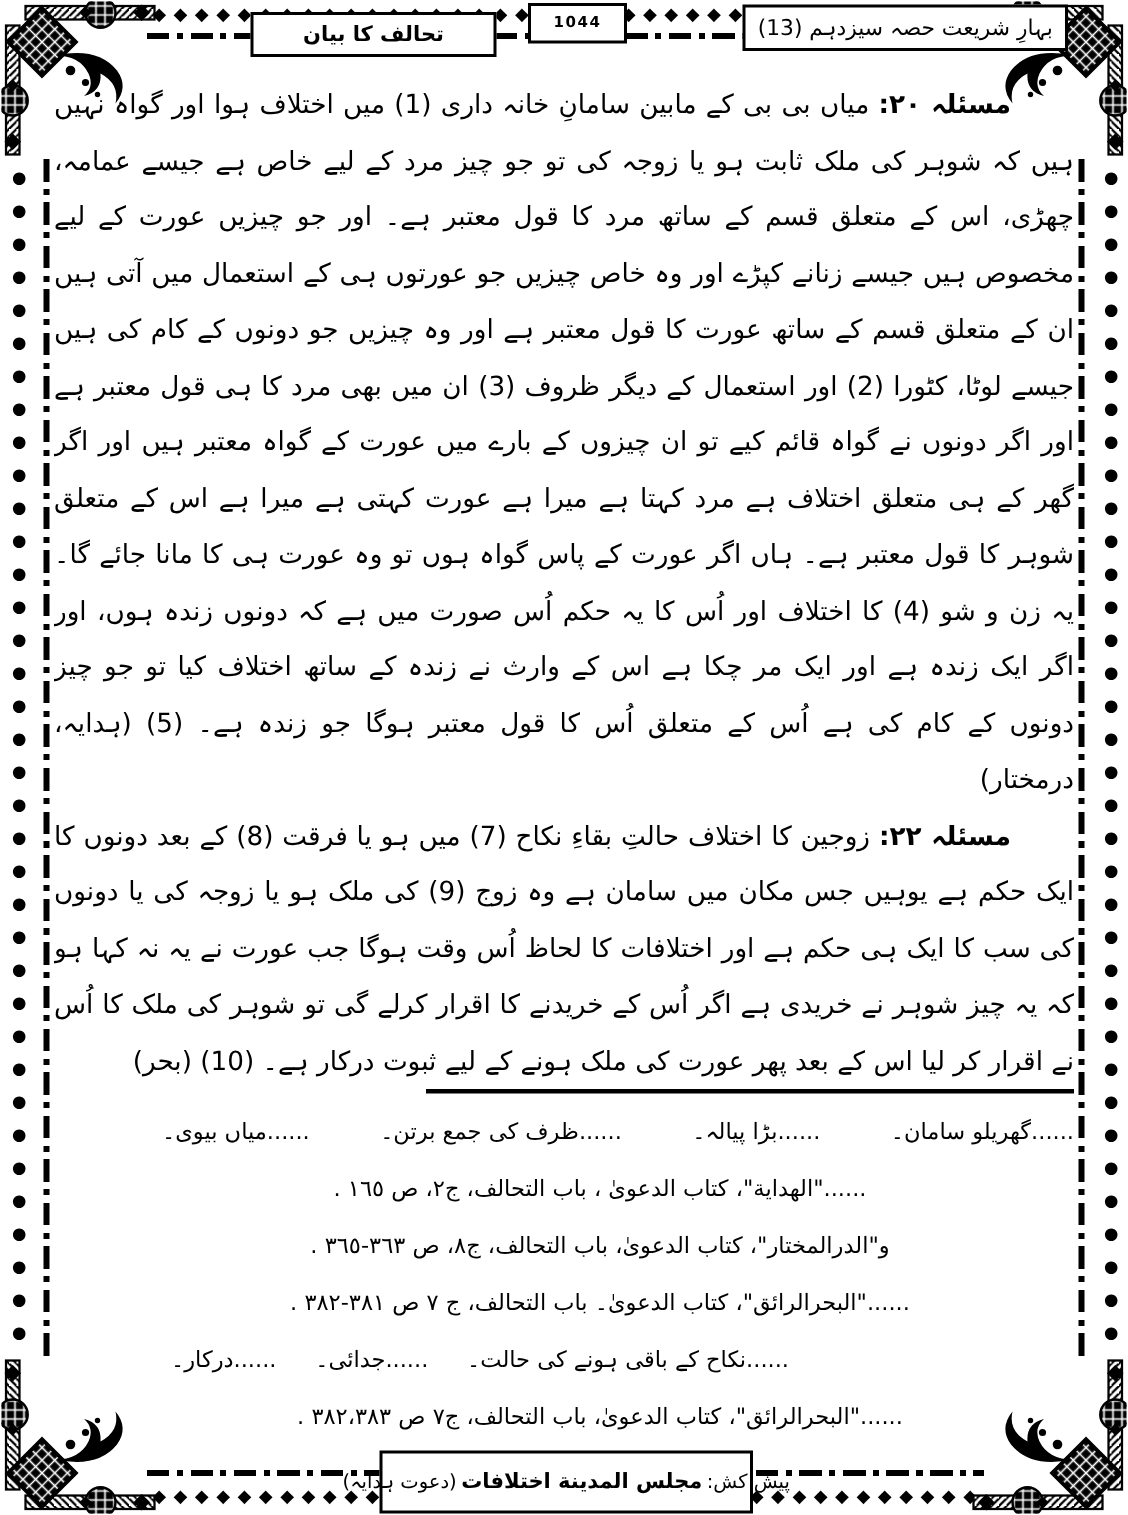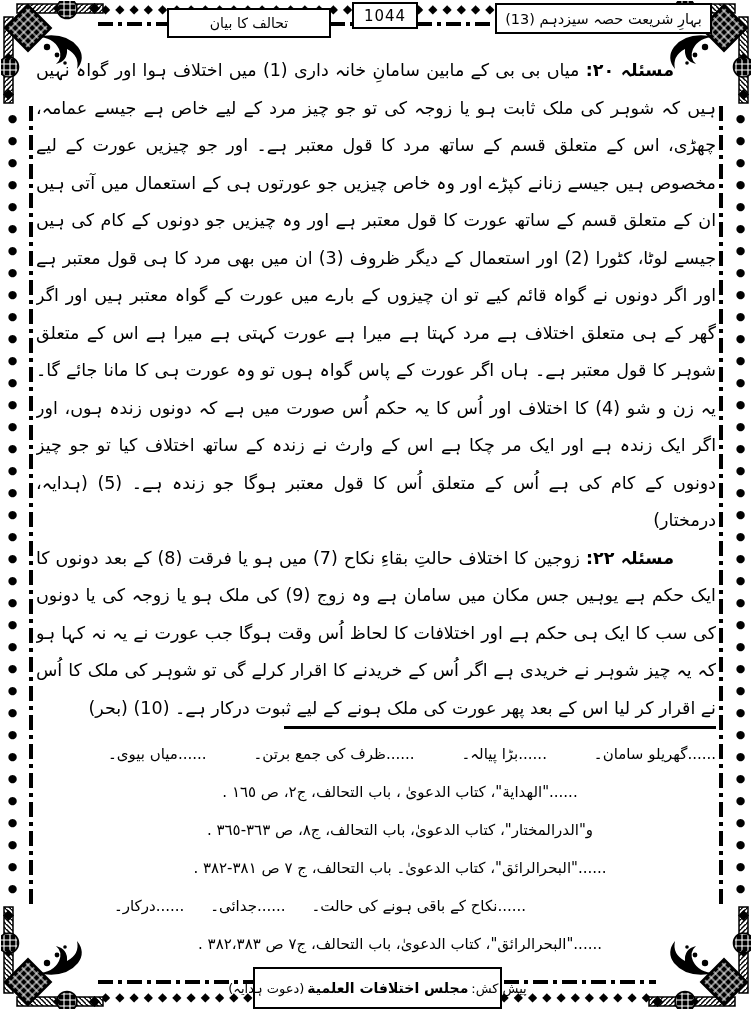--- a/index.html
+++ b/index.html
@@ -38,22 +38,22 @@
   .corner.tr{right:1px;top:1px;transform:scaleX(-1);}
   .corner.bl{left:1px;bottom:1px;transform:scaleY(-1);}
   .corner.br{right:1px;bottom:1px;transform:scale(-1,-1);}
   
   .hbox{
     position:absolute;background:#fff;border:2.5px solid #000;
     display:flex;align-items:center;justify-content:center;
     direction:rtl;text-align:center;white-space:nowrap;
   }
   #box-title{right:40px;top:3px;width:213px;height:27px;font-size:14.5px;font-weight:normal;}
-  #box-page{left:352px;top:2px;width:62px;height:23px;font-size:15px;font-weight:normal;letter-spacing:1px;direction:ltr;}
-  #box-chapter{left:167px;top:8px;width:160px;height:26px;font-size:14px;font-weight:normal;}
+  #box-page{left:352px;top:2px;width:62px;height:23px;font-size:10px;font-weight:bold;letter-spacing:1px;direction:ltr;}
+  #box-chapter{left:167px;top:8px;width:160px;height:26px;font-size:14px;font-weight:bold;}
   #box-footer{
     left:253px;top:967px;width:245px;height:38px;border:2px solid #000;
     font-size:13px;gap:3px;
   }
   #box-footer .org{font-weight:bold;font-size:14px;}
   
   .body-text{
     position:absolute;top:52px;left:36px;right:36px;height:674px;overflow:hidden;
     direction:rtl;text-align:justify;font-size:17.5px;line-height:37.5px;
   }
@@ -156,17 +156,17 @@
     <div class="fn-row fn-row-2">
       <span>......نکاح کے باقی ہونے کی حالت۔</span>
       <span>......جدائی۔</span>
       <span>......درکار۔</span>
     </div>
     <div class="fn-center">......"البحرالرائق"، كتاب الدعوىٰ، باب التحالف، ج٧ ص ٣٨٢،٣٨٣ .</div>
   </div>
 
   <div class="hbox" id="box-footer">
     <span>پیش کش:</span>
-    <span class="org">مجلس اختلافات العلمیة</span>
+    <span class="org">مجلس المدینة اختلافات</span>
     <span>(دعوت ہدایہ)</span>
   </div>
 
 </div>
 
 </body></html>

